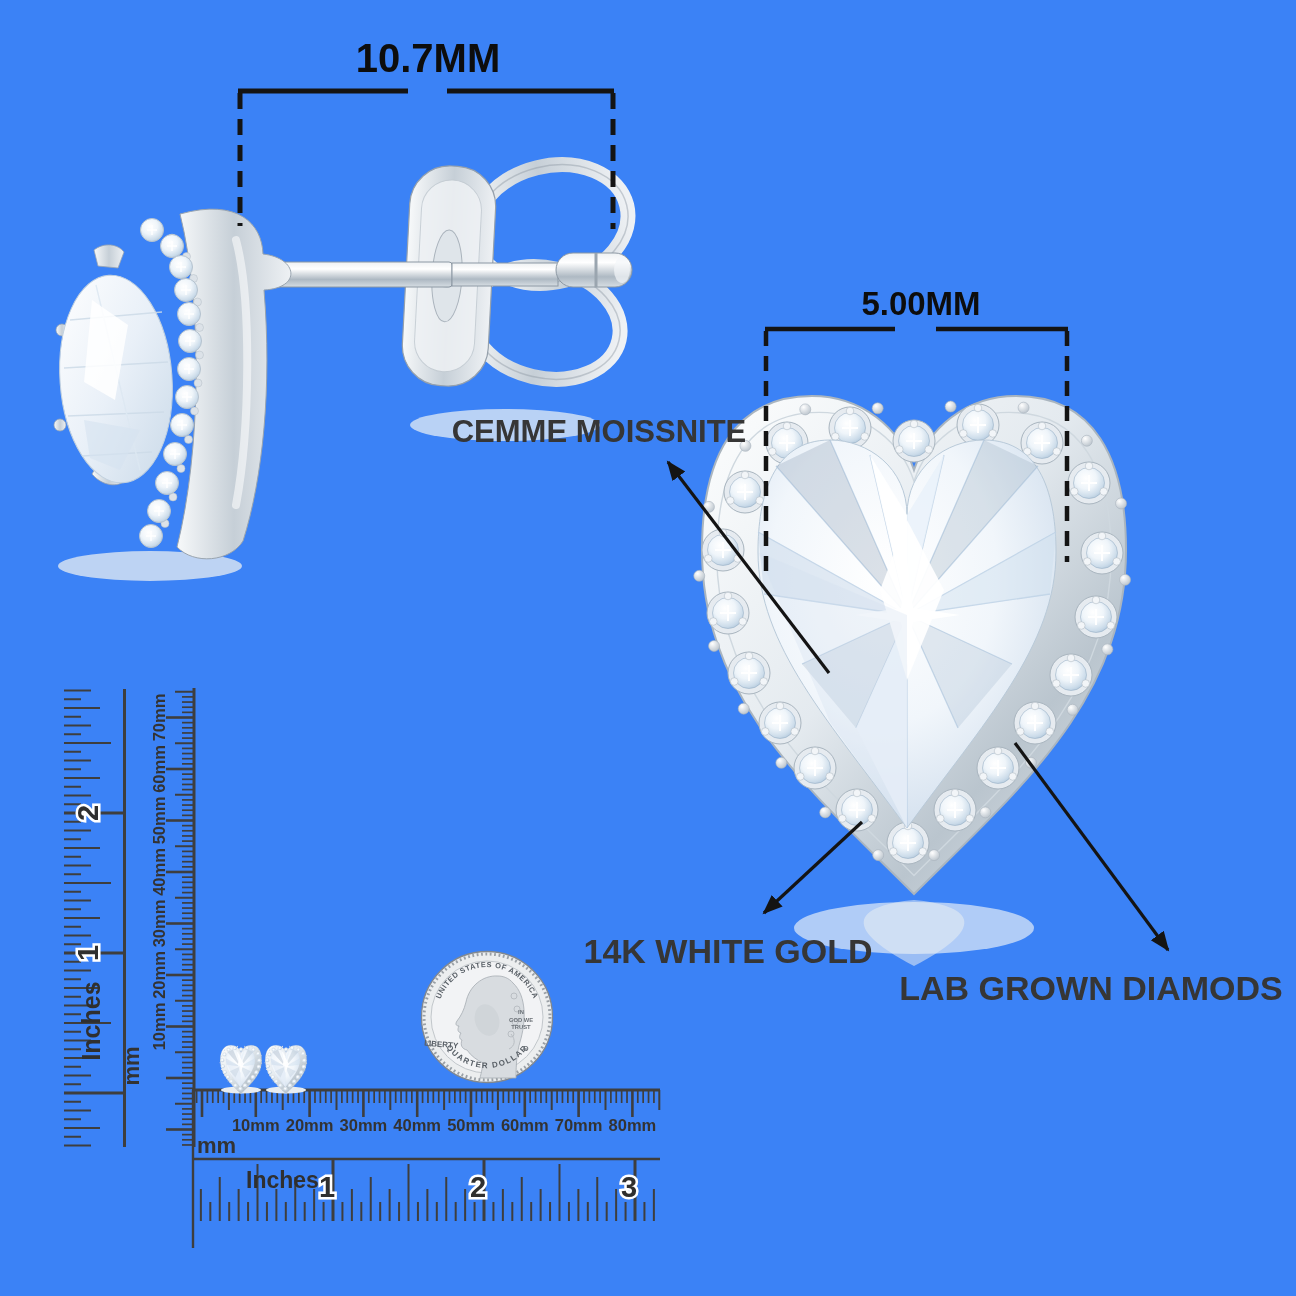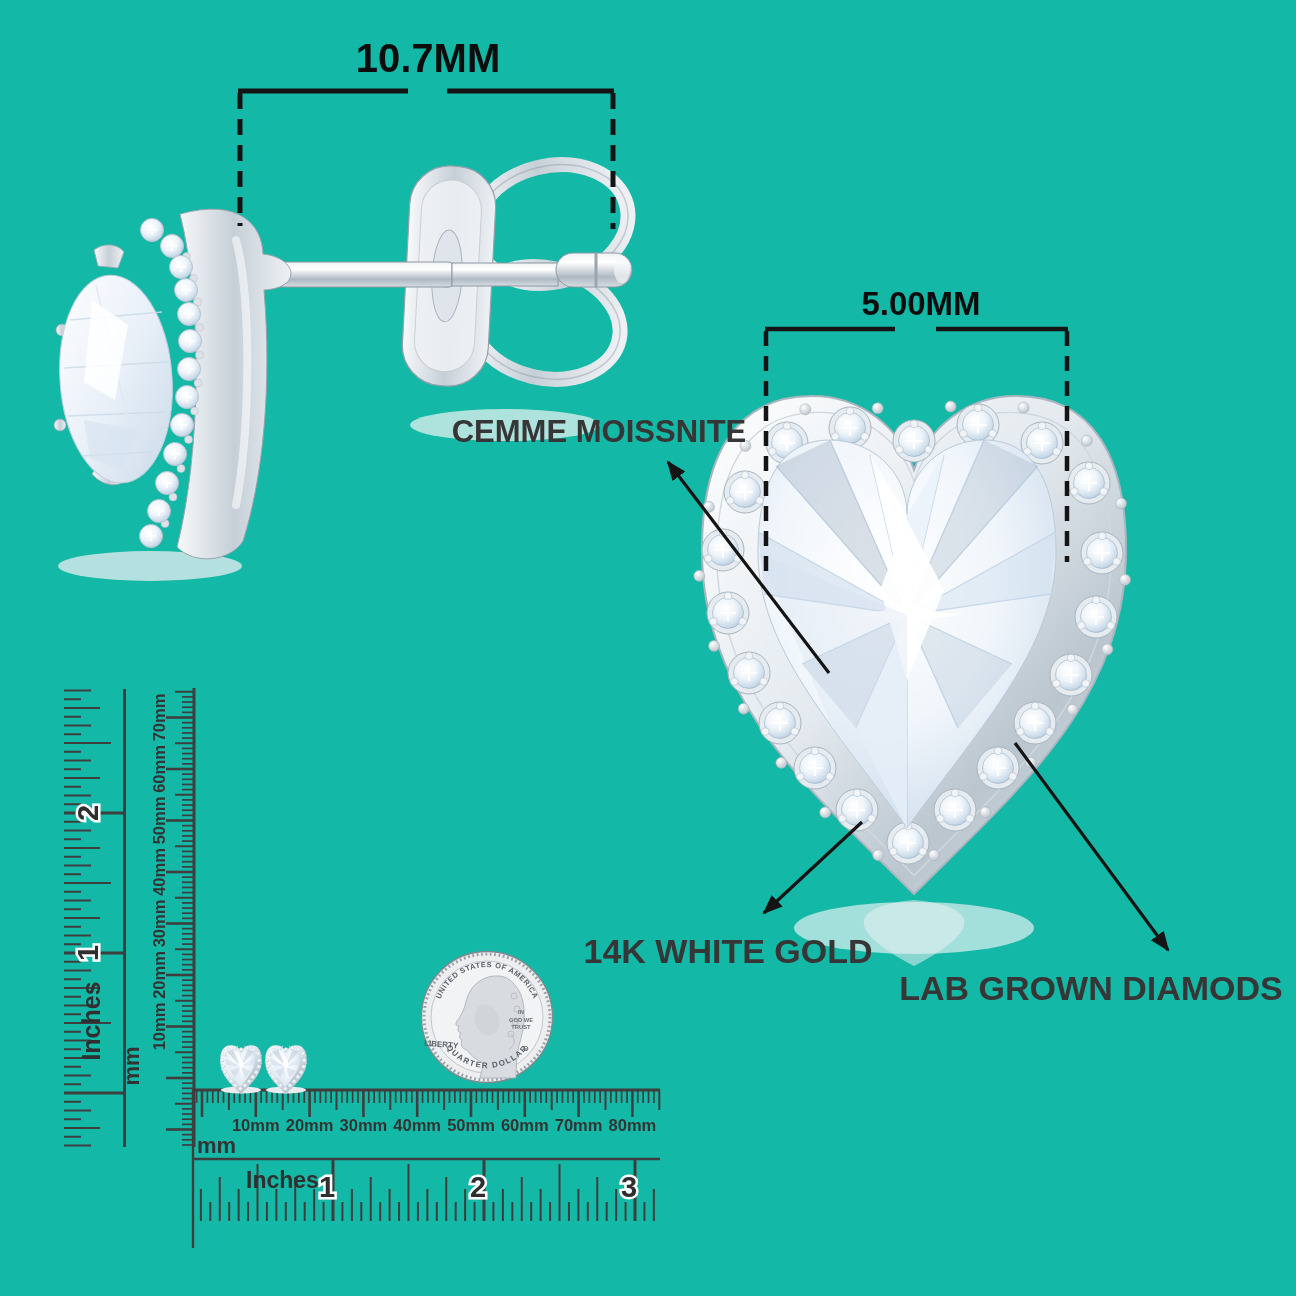--- a/index.html
+++ b/index.html
@@ -1,16 +1,16 @@
 <!DOCTYPE html>
 <html><head>
 <meta charset="utf-8">
 <style>
   html,body{margin:0;padding:0;background:#ffffff;}
-  .canvas{position:relative;width:1296px;height:1296px;background:#14b8a6;overflow:hidden;
+  .canvas{position:relative;width:1296px;height:1296px;background:#3b82f6;overflow:hidden;
           font-family:"Liberation Sans", sans-serif;}
   svg text{font-family:"Liberation Sans", sans-serif;}
   .halo-num{paint-order:stroke;stroke:#ffffff;stroke-width:5px;}
 </style>
 </head>
 <body>
 
 <div class="canvas">
 <svg id="scene" width="1296" height="1296" viewBox="0 0 1296 1296">
   <defs>

